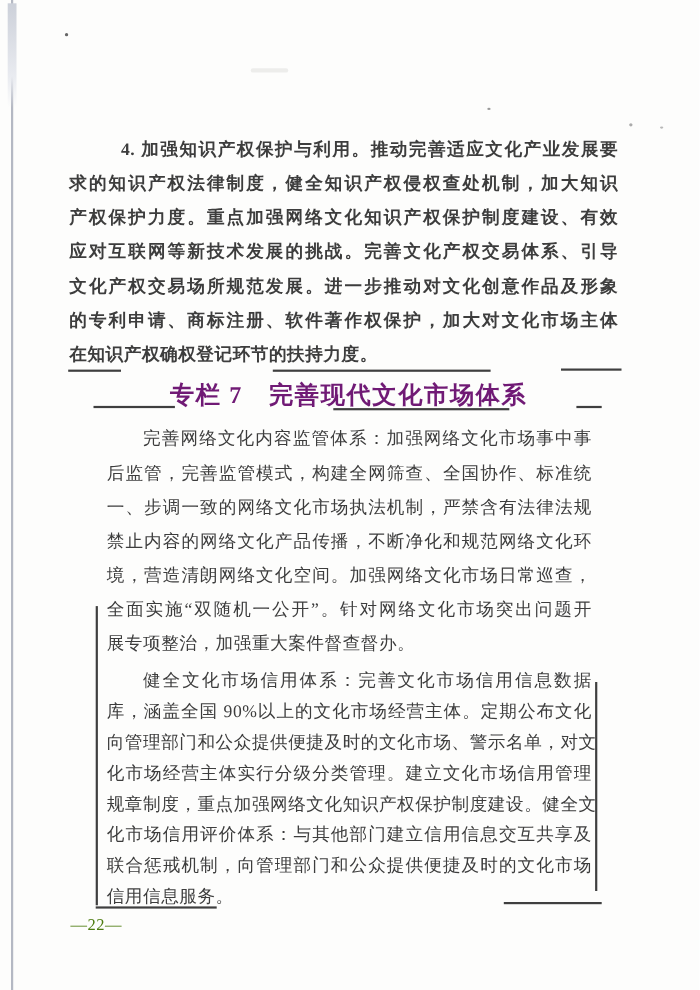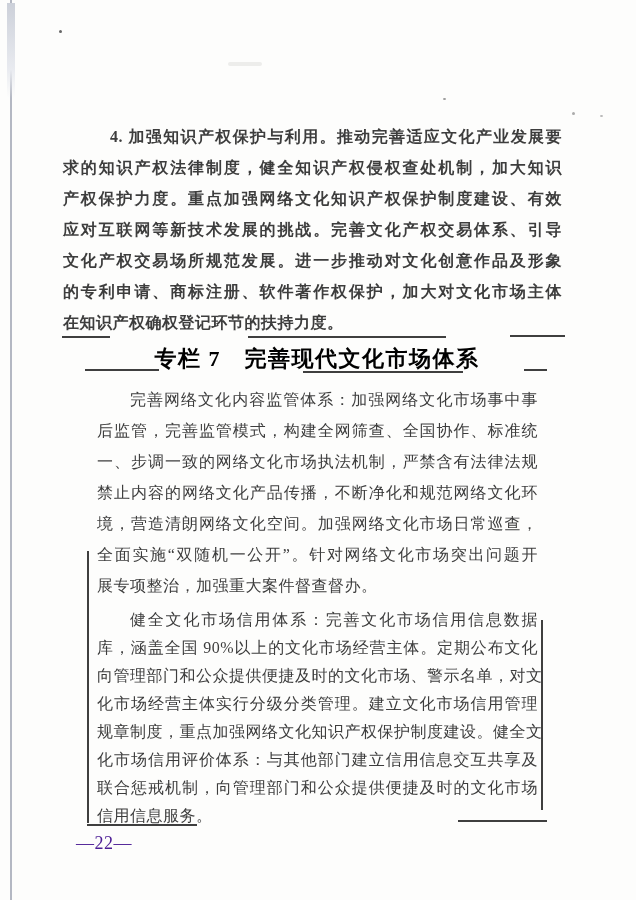--- a/index.html
+++ b/index.html
@@ -33,32 +33,32 @@
     overflow:visible;
   }
   .line.last{text-align-last:left;}
   .para4 .indent{padding-left:47px;}
 
   
   .seg{position:absolute;background:#3f3f3f;}
   .box-title{
     position:absolute;left:87px;top:344px;width:460px;
     text-align:center;
-    font-size:22px;font-weight:bold;color:#000000;
+    font-size:22px;font-weight:bold;color:#701a75;
     letter-spacing:1.5px;white-space:nowrap;
   }
   .boxpara1{position:absolute;left:97px;top:384px;width:441px;}
   .boxpara1 .line{line-height:31px;height:31px;}
   .boxpara2{position:absolute;left:97px;top:606px;width:441px;}
   .boxpara2 .line{line-height:28px;height:28px;}
   .boxpara1 .indent,.boxpara2 .indent{padding-left:33px;}
 
   .page-number{
-    position:absolute;left:76px;top:833px;
-    font-size:18px;letter-spacing:0.5px;color:#4c1d95;
+    position:absolute;left:64px;top:833px;
+    font-size:15px;letter-spacing:0.5px;color:#4d7c0f;
     white-space:nowrap;
   }
 </style>
 </head>
 <body>
 
 <div class="page">
 
   <div class="edge-line"></div>
   <div class="edge-band"></div>

